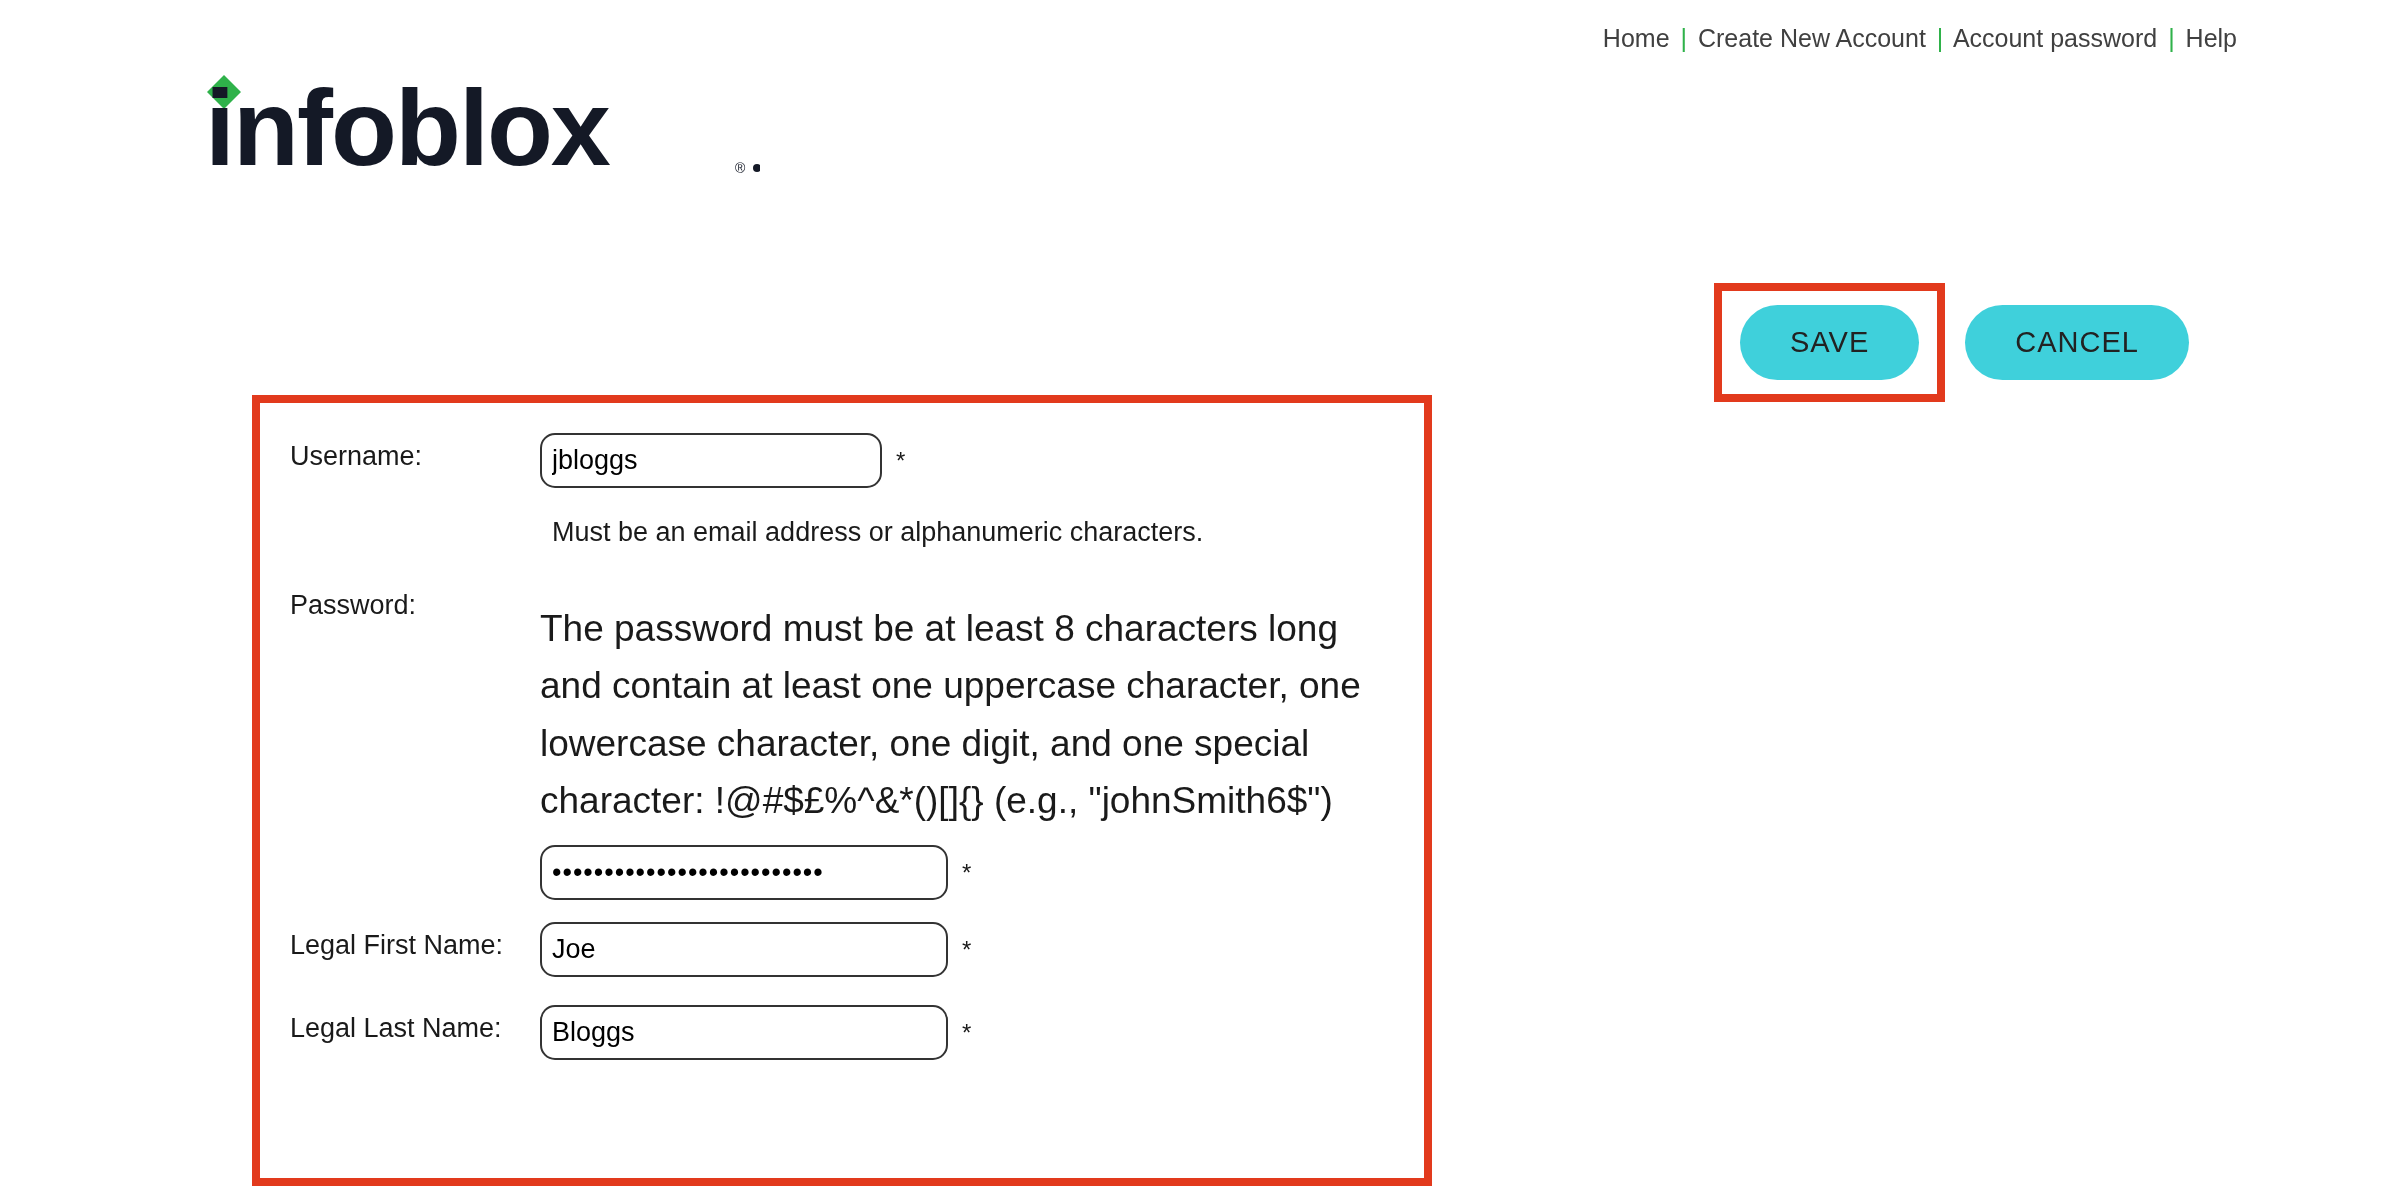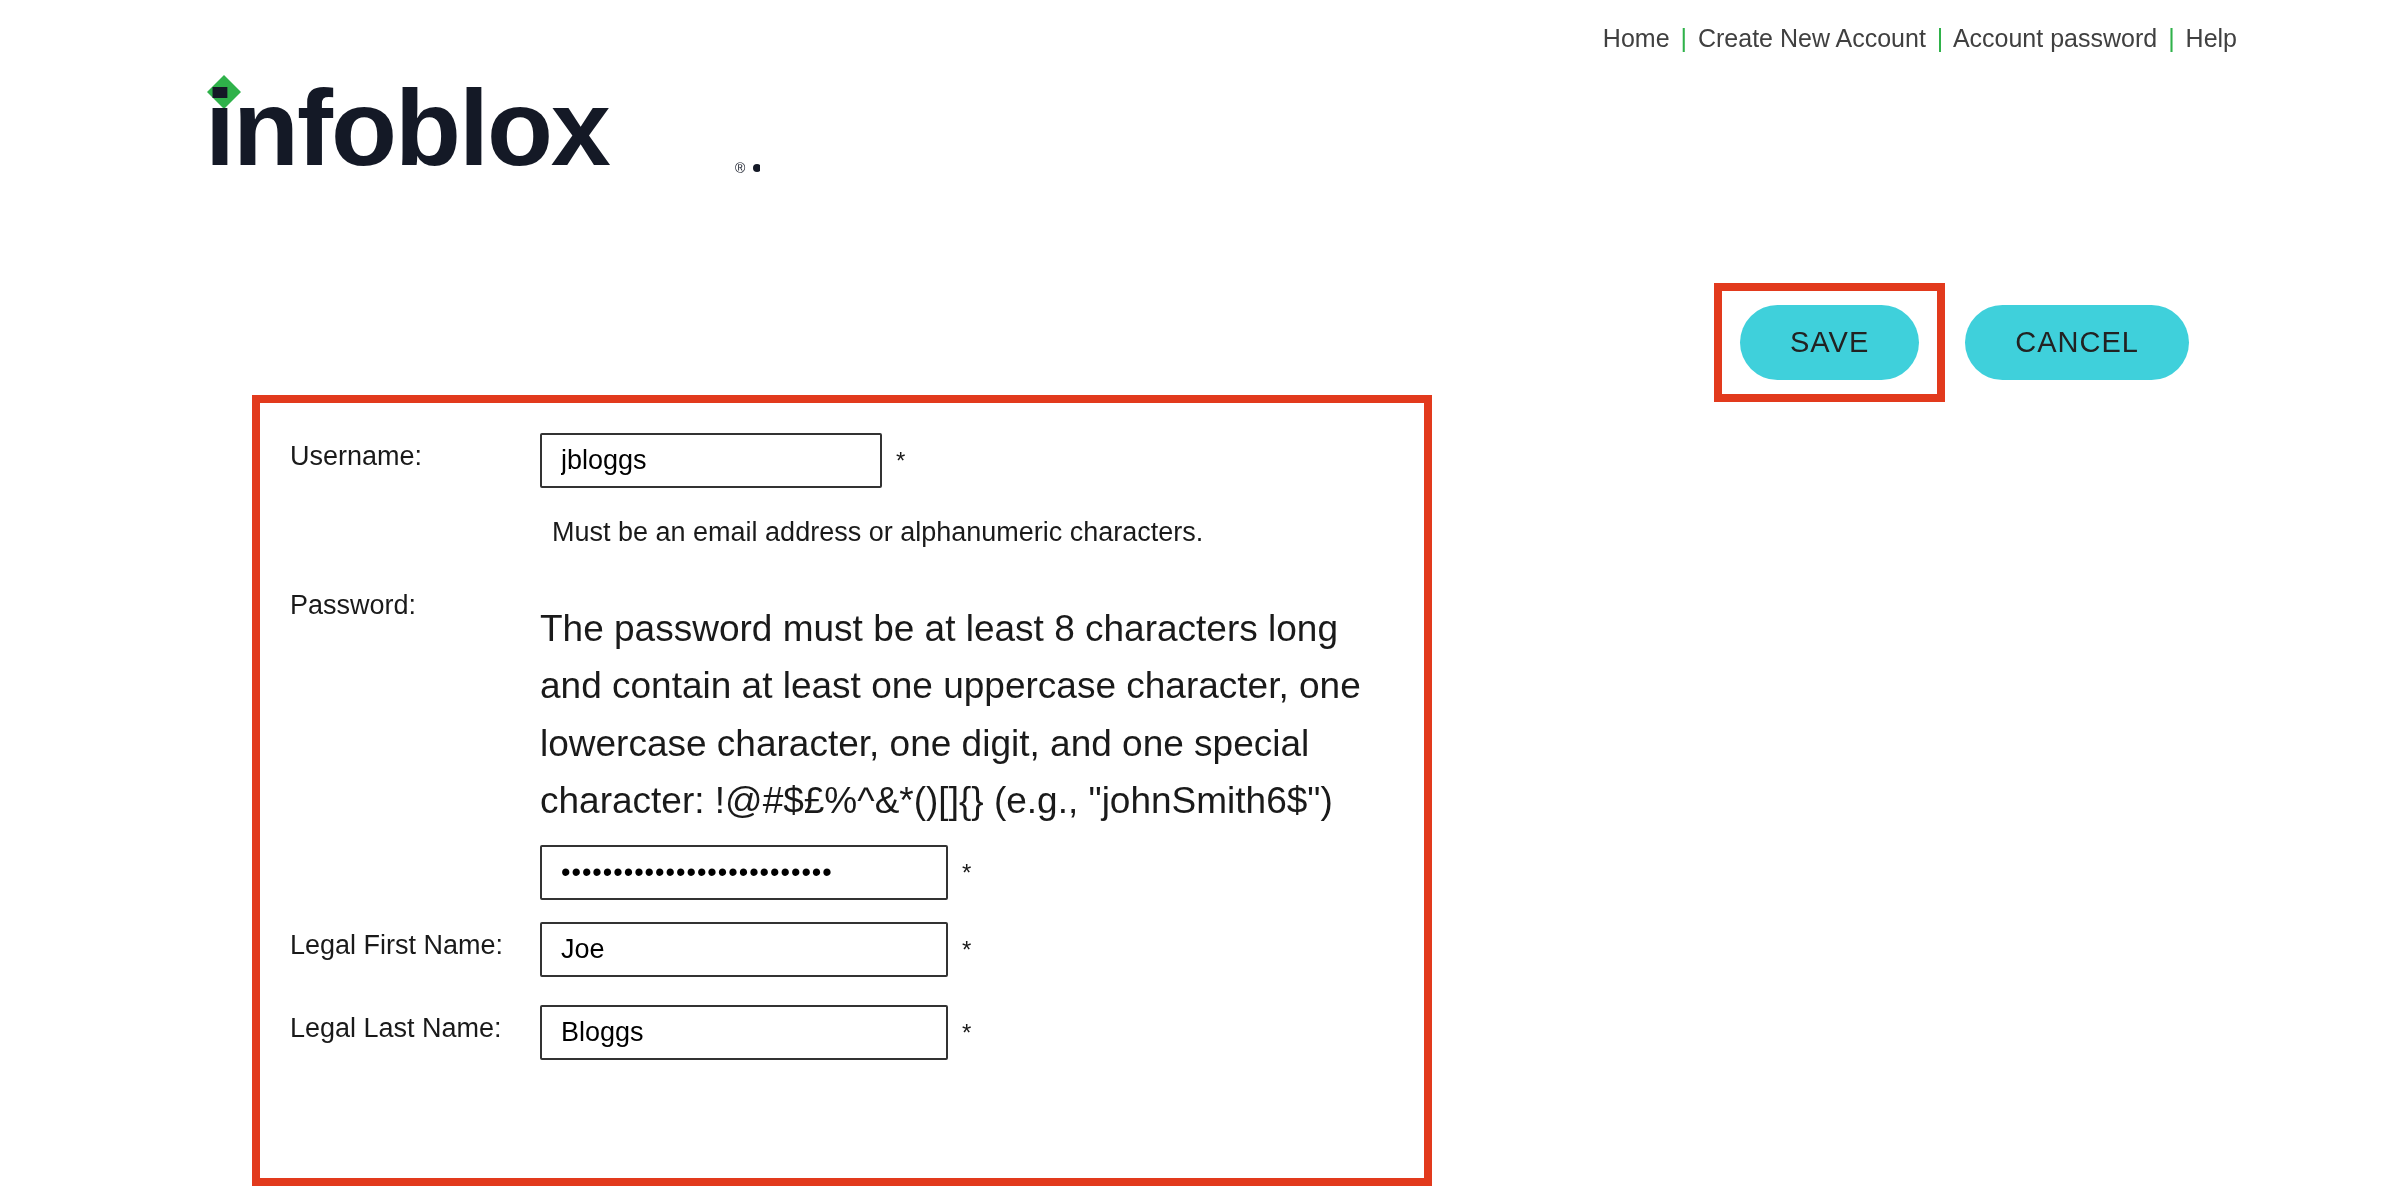--- a/index.html
+++ b/index.html
@@ -82,23 +82,23 @@
     .form-content {
       flex: 1;
     }
     .field-wrap {
       display: flex;
       align-items: center;
     }
     .field-wrap input {
       font-size: 27px;
       font-family: inherit;
-      padding: 10px 19px;
+      padding: 10px 10px;
       border: 2px solid #333;
-      border-radius: 2px;
+      border-radius: 15px;
     }
     .input-sm { width: 342px; }
     .input-md { width: 408px; }
     .asterisk {
       margin-left: 14px;
       font-size: 24px;
     }
     .help-text {
       font-size: 27px;
       line-height: 1.55;

